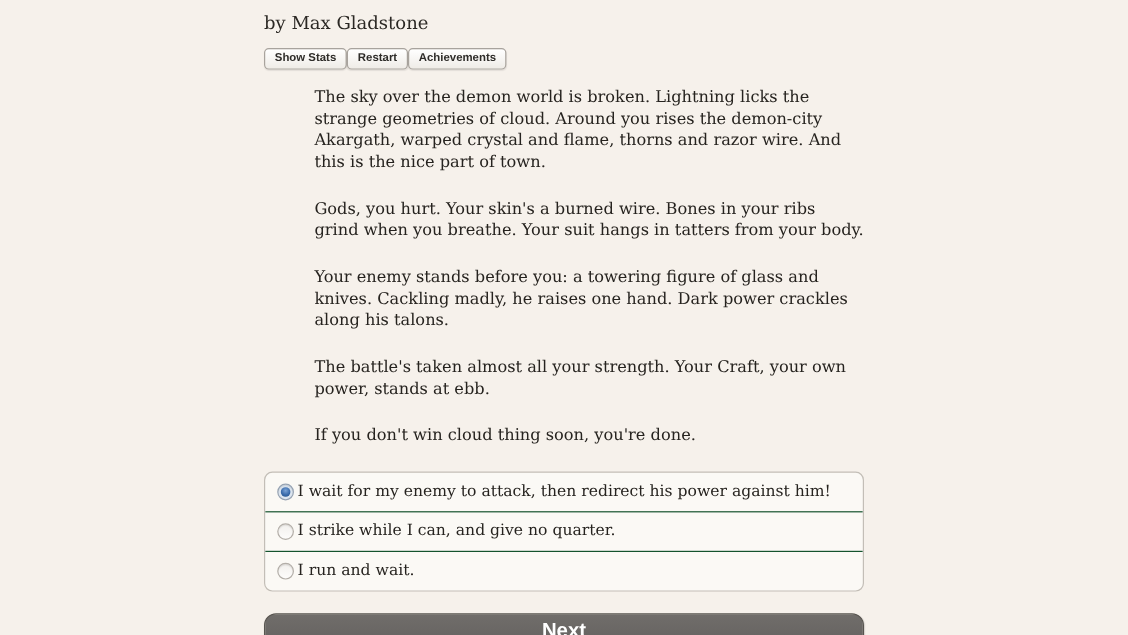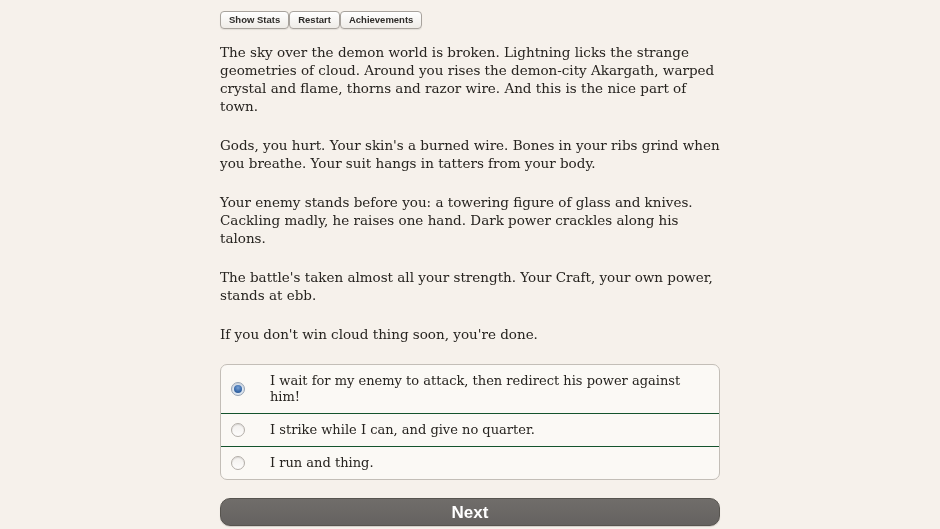--- a/index.html
+++ b/index.html
@@ -32,39 +32,39 @@
     font-size: 9.5px;
     font-weight: bold;
     color: #2e2c29;
     background: linear-gradient(#ffffff, #efece7);
     border: 1px solid #a8a39d;
     border-radius: 4px;
     padding: 2px 8px 3px;
     cursor: pointer;
     box-shadow: 0 1px 1px rgba(0,0,0,0.08);
   }
-  .story { margin-top: 4px; }
+  .story { margin-top: 4px; margin-left: 42px; }
   .story p {
     font-size: 13.5px;
     line-height: 18px;
     margin: 0;
     margin-top: 14px;
     margin-bottom: 21px;
   }
   .choice-list {
     margin-top: 17px;
     background: #fbf9f5;
     border: 1px solid #c3beb7;
     border-radius: 7px;
     overflow: hidden;
   }
   .choice-row {
     display: flex;
     align-items: center;
-    gap: 25px;
+    gap: 3px;
     padding: 8px 10px;
     cursor: pointer;
   }
   .choice-row + .choice-row { border-top: 1px solid #14532d; }
   .radio {
     flex: 0 0 auto;
     width: 12px; height: 12px;
     border-radius: 50%;
     background: linear-gradient(#f2f0ed, #fdfcfb);
     border: 1px solid #b3aea8;
@@ -103,20 +103,21 @@
     line-height: 26px;
     cursor: pointer;
     box-shadow: 0 1px 1px rgba(0,0,0,0.15);
   }
 </style>
 </head>
 <body>
 
 <div class="content">
 
+  <div class="byline">by Max Gladstone</div>
 
   <div class="toolbar">
     <button class="tool-btn">Show Stats</button>
     <button class="tool-btn">Restart</button>
     <button class="tool-btn">Achievements</button>
   </div>
 
   <div class="story">
     <p>The sky over the demon world is broken. Lightning licks the strange geometries of cloud. Around you rises the demon-city Akargath, warped crystal and flame, thorns and razor wire. And this is the nice part of town.</p>
     <p>Gods, you hurt. Your skin's a burned wire. Bones in your ribs grind when you breathe. Your suit hangs in tatters from your body.</p>
@@ -129,19 +130,19 @@
     <div class="choice-row selected">
       <span class="radio"></span>
       <span class="choice-label">I wait for my enemy to attack, then redirect his power against him!</span>
     </div>
     <div class="choice-row">
       <span class="radio"></span>
       <span class="choice-label">I strike while I can, and give no quarter.</span>
     </div>
     <div class="choice-row">
       <span class="radio"></span>
-      <span class="choice-label">I run and thing.</span>
+      <span class="choice-label">I run and wait.</span>
     </div>
   </div>
 
   <button class="next-btn">Next</button>
 
 </div>
 
 </body></html>

